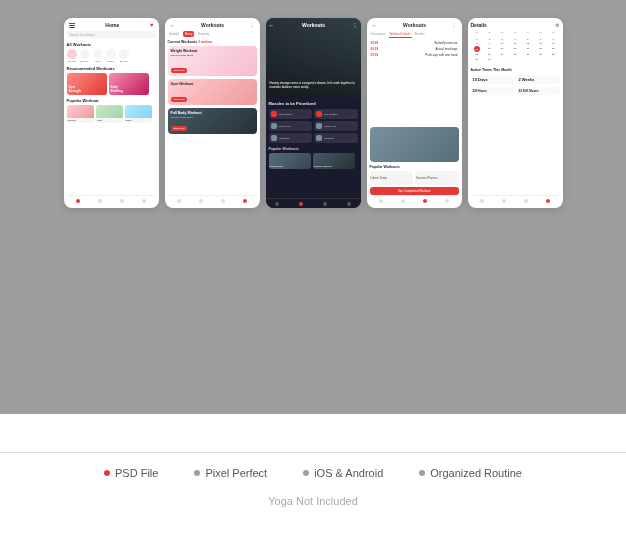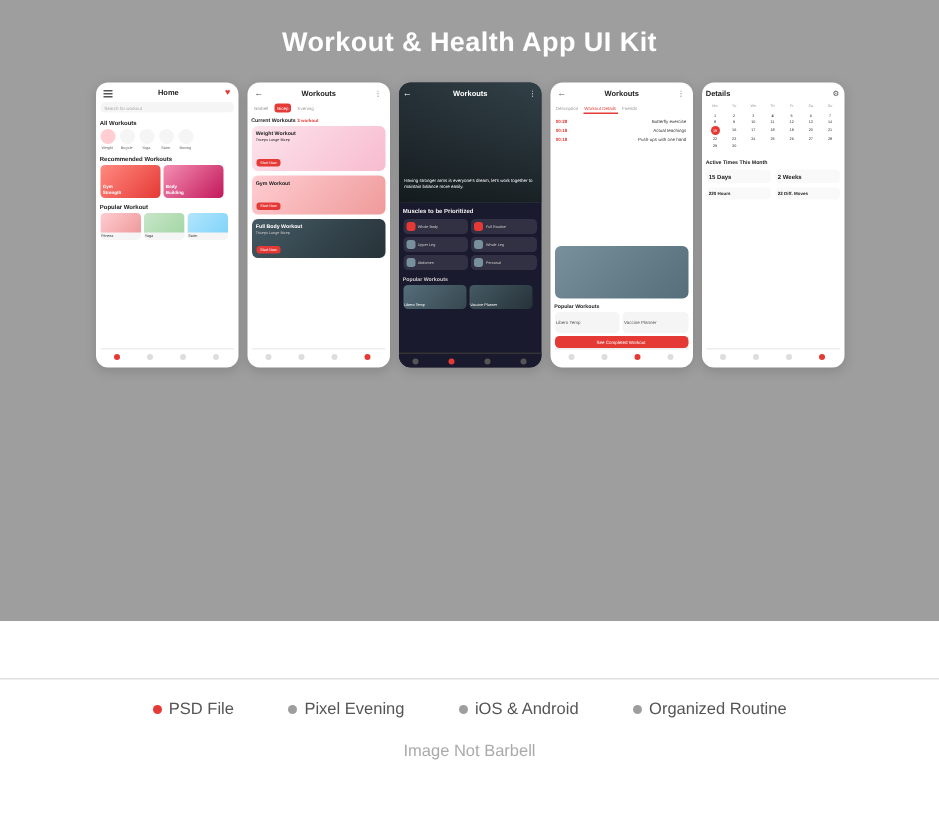--- a/index.html
+++ b/index.html
@@ -354,21 +354,20 @@
       background: #e0e0e0;
       margin-bottom: 14px;
     }
   </style>
 </head>
 <body>
 
 <div class="main-container">
 
   <div class="top-section">
-    <h1 class="page-title">Workout &amp; Health App UI Kit</h1>
 
     <div class="phones-row">
 
       <div class="phone">
         <div class="phone-screen">
           <div class="phone1-header">
             <div class="hamburger">
               <span></span>
                 <span></span>
                 <span></span>
@@ -657,26 +656,26 @@
 
   <div class="bottom-section">
     <div class="divider-line"></div>
     <div class="features-row">
       <div class="feature-item">
         <div class="feature-dot" style="background:#e53935;"></div>
         <span class="feature-text">PSD File</span>
       </div>
       <div class="feature-item">
         <div class="feature-dot" style="background:#9e9e9e;"></div>
-        <span class="feature-text">Pixel Evening</span>
+        <span class="feature-text">Pixel Perfect</span>
       </div>
       <div class="feature-item">
         <div class="feature-dot" style="background:#9e9e9e;"></div>
         <span class="feature-text">iOS &amp; Android</span>
       </div>
       <div class="feature-item">
         <div class="feature-dot" style="background:#9e9e9e;"></div>
         <span class="feature-text">Organized Routine</span>
       </div>
     </div>
-    <span class="not-included">Image Not Barbell</span>
+    <span class="not-included">Yoga Not Included</span>
   </div>
 </div>
 
 </body></html>

